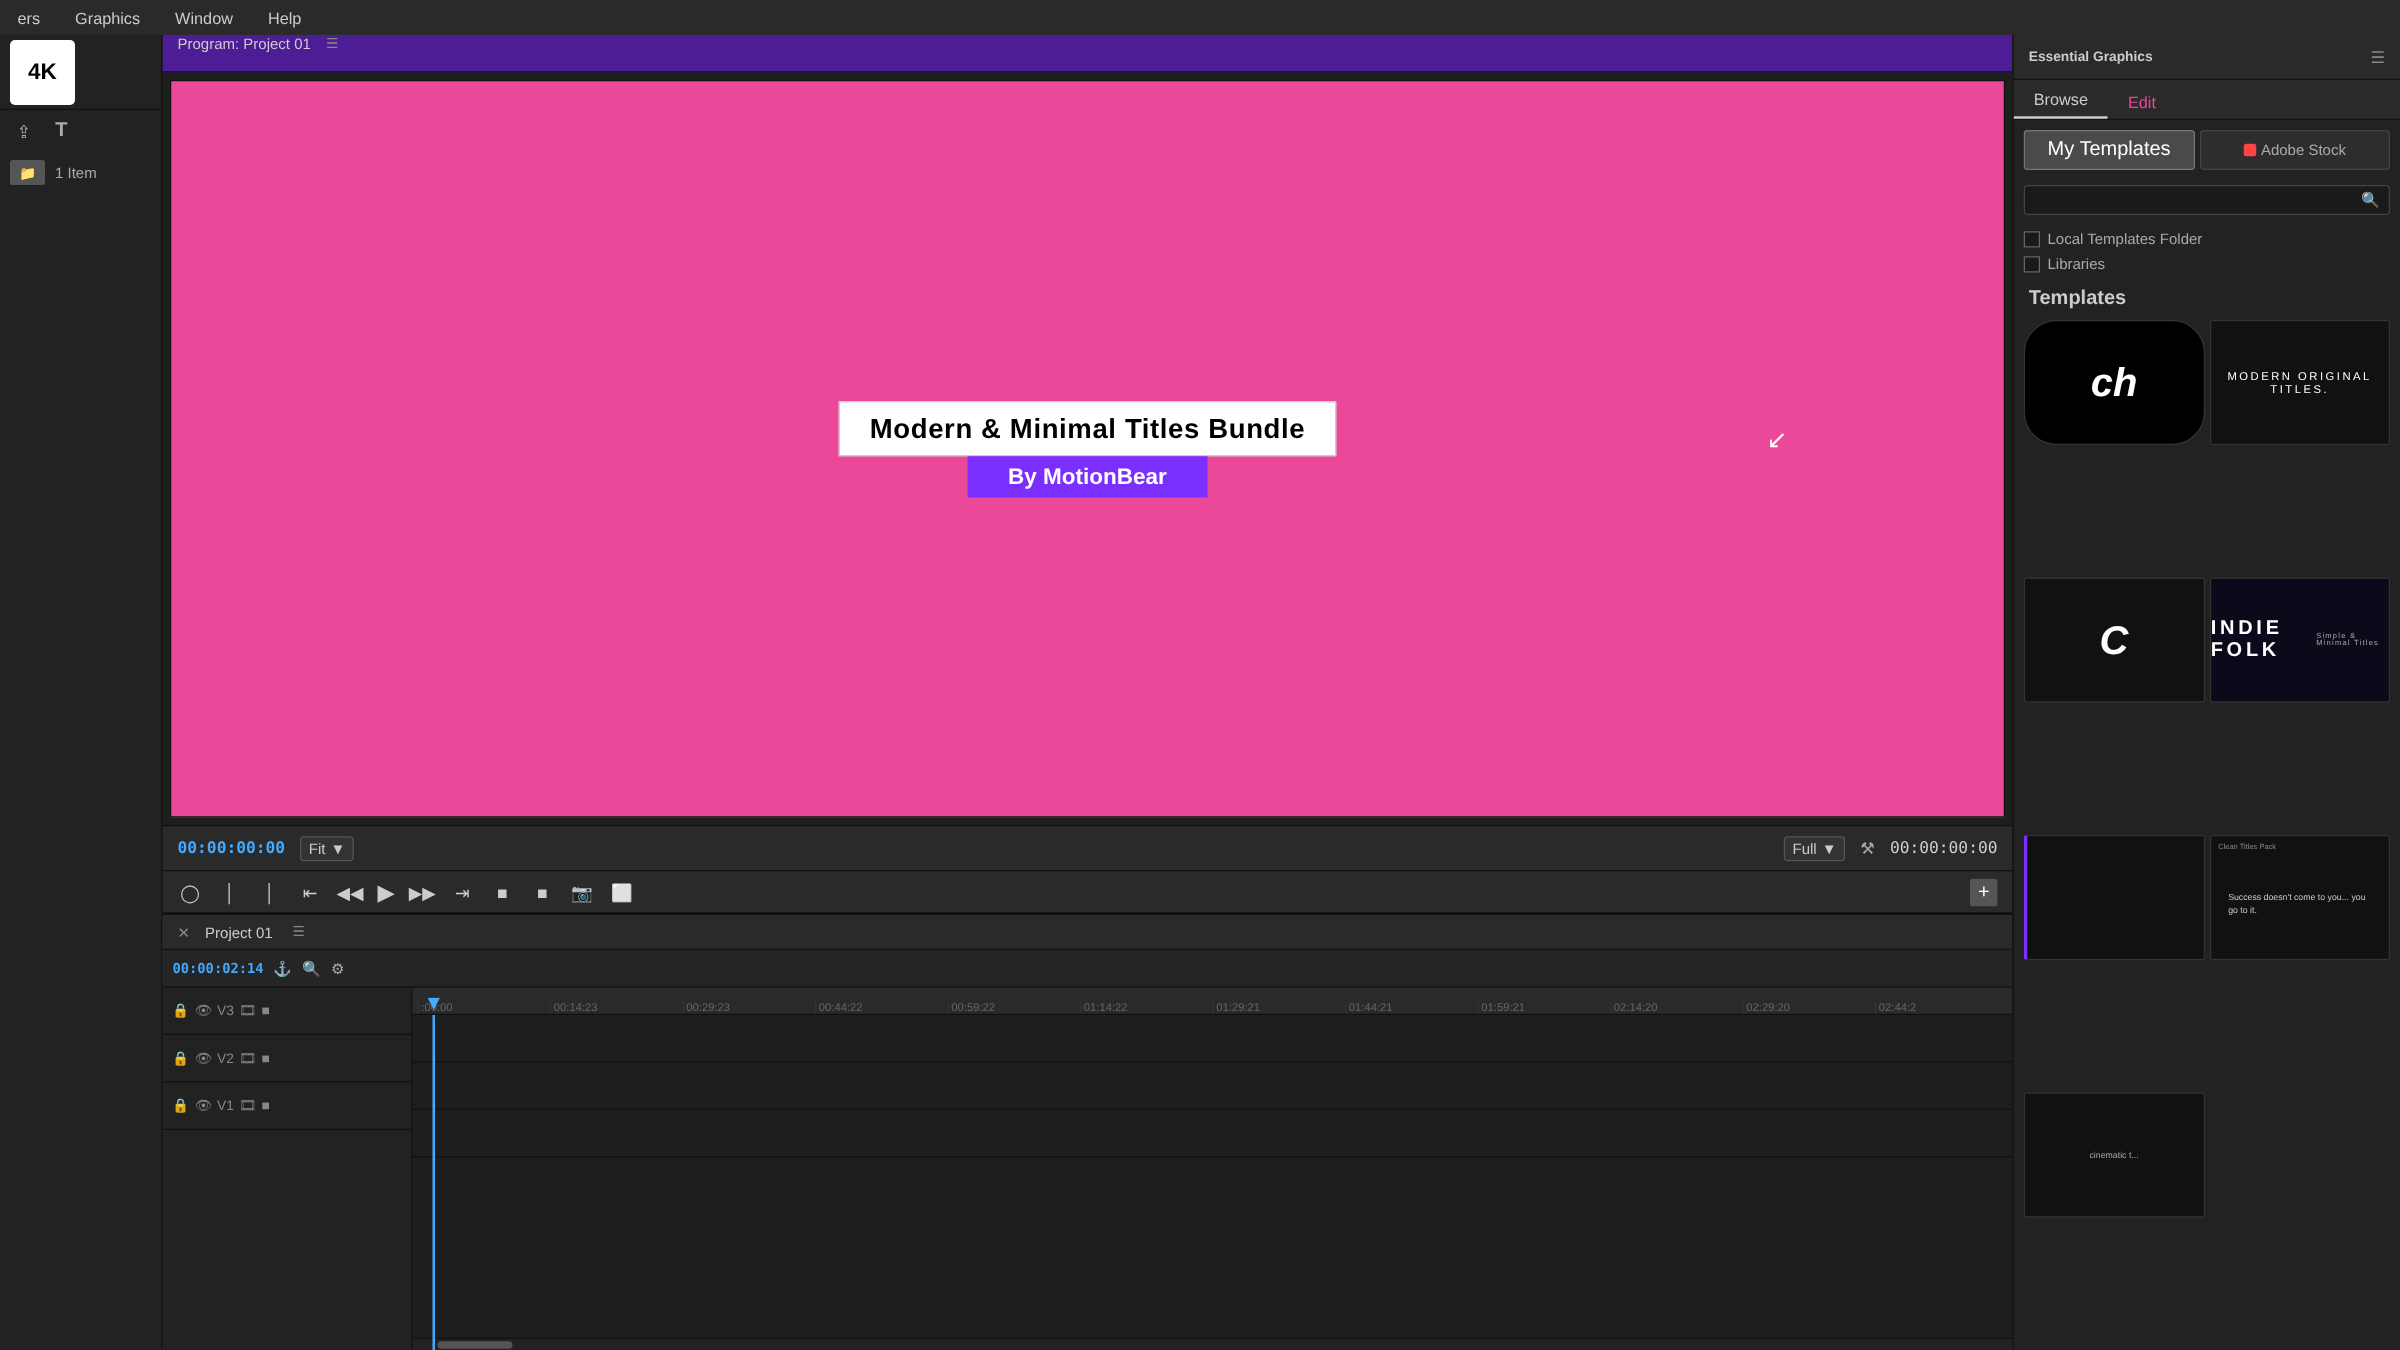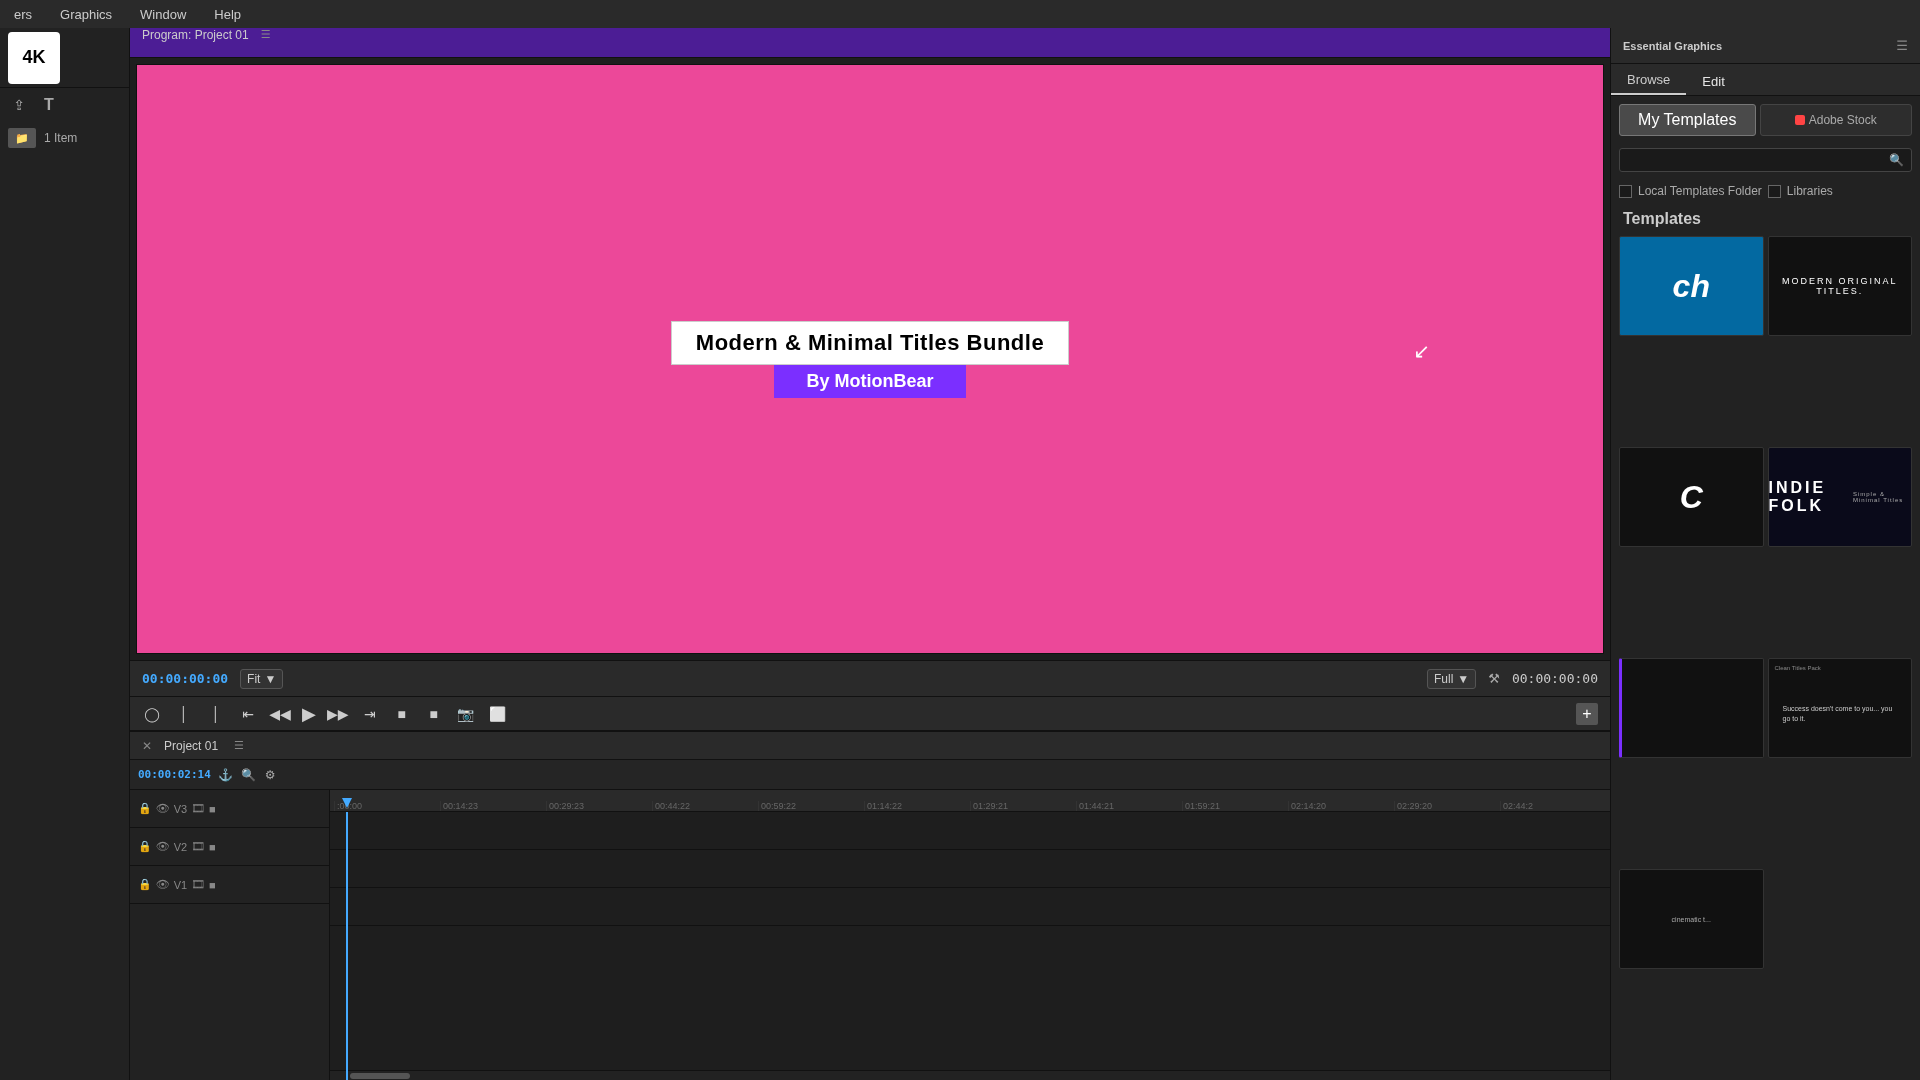--- a/index.html
+++ b/index.html
@@ -439,21 +439,21 @@
       height: 32px;
       background: #2a2a2a;
       display: flex;
       align-items: flex-end;
       border-bottom: 1px solid #111;
     }
     .eg-tab {
       padding: 6px 16px;
       font-size: 13px;
       cursor: pointer;
-      color: #e5e5e5;
+      color: #ec4899;
     }
     .eg-tab.active {
       color: #ccc;
       border-bottom: 2px solid #ccc;
     }
     .eg-content {
       flex: 1;
       display: flex;
       flex-direction: column;
       overflow: hidden;
@@ -518,21 +518,21 @@
       outline: none;
     }
     .eg-search-icon {
       position: absolute;
       right: 8px;
       color: #666;
       font-size: 12px;
     }
     .eg-options {
       display: flex;
-      flex-direction: row;
+      flex-direction: column;
       padding: 8px 8px 4px;
       gap: 6px;
     }
     .eg-checkbox-row {
       display: flex;
       align-items: center;
       gap: 6px;
       font-size: 12px;
       color: #aaa;
     }
@@ -573,21 +573,22 @@
     .card-simple-titles .card-label {
       position: absolute;
       top: 8px;
       left: 6px;
       font-size: 8px;
       color: #ccc;
       white-space: nowrap;
     }
     
     .card-ch {
-      background: #0369a1;
+      background: #000000;
+      border-radius: 26px;
     }
     .card-ch-text {
       font-size: 28px;
       font-weight: 900;
       color: #fff;
       font-style: italic;
     }
     
     .card-modern {
       background: #111;

